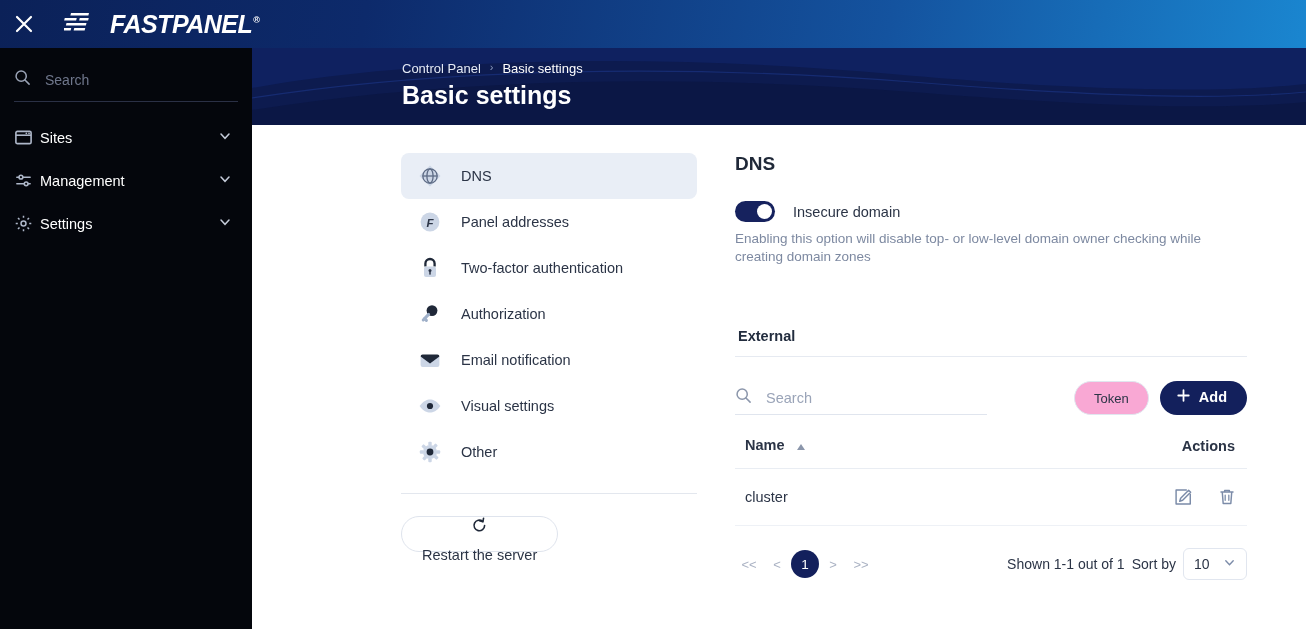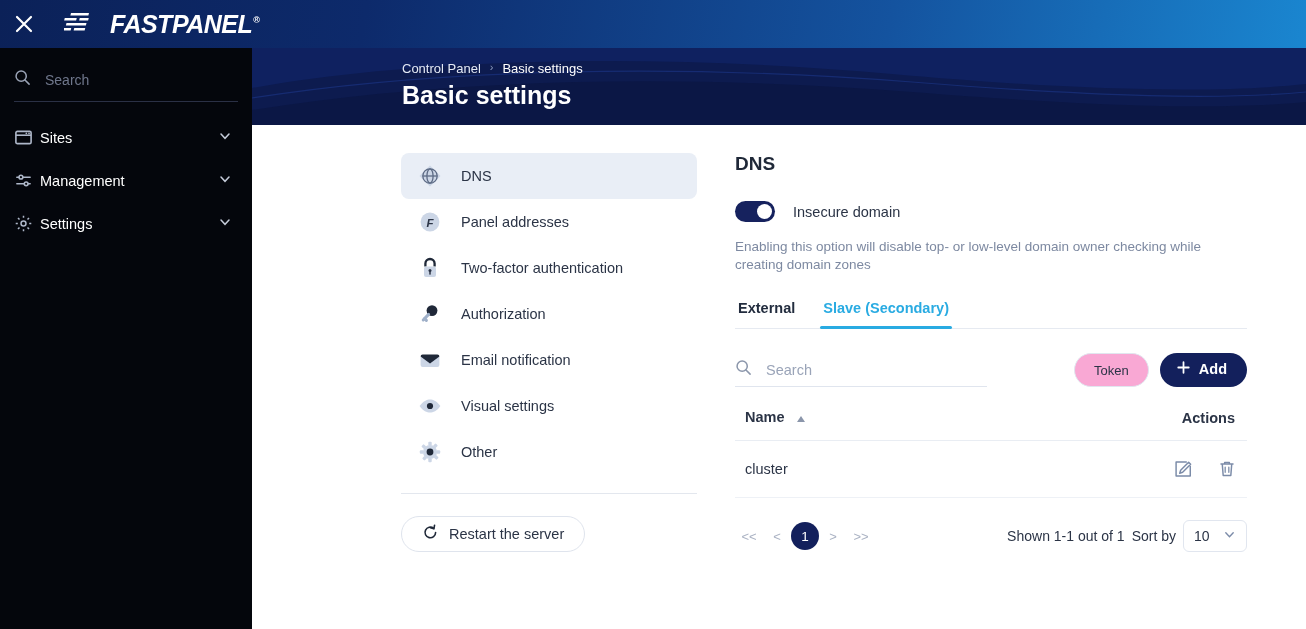--- a/index.html
+++ b/index.html
@@ -85,42 +85,42 @@
     display: flex; align-items: center; height: 46px; border-radius: 8px;
     padding-left: 16px; cursor: pointer;
   }
   .set-item.active { background: #e9eef6; }
   .set-item .s-ico { width: 44px; flex: 0 0 44px; display: flex; align-items: center; }
   .set-item .s-label { font-size: 14.5px; color: #2b3446; }
   .set-divider { margin: 18px 0 0 0; border-top: 1px solid #e3e7ee; width: 296px; }
   .restart-btn {
     margin-top: 22px; display: inline-flex; align-items: center; gap: 10px;
     height: 36px; padding: 0 20px; border: 1px solid #dfe4ed; border-radius: 20px;
-    background: #fff; font-size: 14.5px; color: #2b3446; cursor: pointer;
+    background: #fff; font-size: 14.5px; color: #2b3446; cursor: pointer; flex-direction: column;
   }
 
   
   .panel { position: absolute; left: 483px; top: 28px; width: 512px; }
   .panel-title { font-size: 19px; font-weight: bold; color: #1f2838; }
   .toggle-row { display: flex; align-items: center; margin-top: 26px; }
   .switch {
     width: 40px; height: 21px; border-radius: 11px; background: #16225e;
     position: relative; cursor: pointer; flex: 0 0 40px;
   }
   .switch .knob {
     position: absolute; top: 3px; right: 3px; width: 15px; height: 15px;
     border-radius: 50%; background: #ffffff;
   }
   .toggle-label { margin-left: 18px; font-size: 14.5px; color: #2b3446; }
-  .hint { margin-top: 16px; font-size: 13.5px; line-height: 18px; color: #7d89a1; width: 490px; }
+  .hint { margin-top: 8px; font-size: 13.5px; line-height: 18px; color: #7d89a1; width: 490px; }
 
   .tabs { margin-top: 26px; display: flex; gap: 22px; border-bottom: 1px solid #e6eaf1; }
   .tab {
     padding: 0 3px 12px 3px; font-size: 14.5px; cursor: pointer;
-    color: #222c3e; font-weight: bold; position: relative;
+    color: #222c3e; font-weight: bold; position: relative; margin-top: 36px;
   }
   .tab.active { color: #29abe2; }
   .tab.active::after {
     content: ""; position: absolute; left: 0; right: 0; bottom: -1px; height: 3px;
     background: #29abe2; border-radius: 2px;
   }
 
   .toolbar { margin-top: 24px; display: flex; align-items: center; }
   .search-field {
     display: flex; align-items: center; width: 252px; height: 34px;
@@ -402,21 +402,20 @@
         <div class="switch">
           <span class="knob"></span>
         </div>
         <span class="toggle-label">Insecure domain</span>
       </div>
 
       <div class="hint">Enabling this option will disable top- or low-level domain owner checking while creating domain zones</div>
 
       <div class="tabs">
         <div class="tab">External</div>
-        <div class="tab active">Slave (Secondary)</div>
       </div>
 
       <div class="toolbar">
         <div class="search-field">
           <span class="mag2">
             <svg width="17" height="17" viewBox="0 0 18 18">
                 <circle cx="7.6" cy="7.6" r="5.4" fill="none" stroke="#8b96ab" stroke-width="1.6"></circle>
                 <path d="M11.6 11.6 L16 16" stroke="#8b96ab" stroke-width="1.6" stroke-linecap="round"></path>
               </svg>
           </span>

